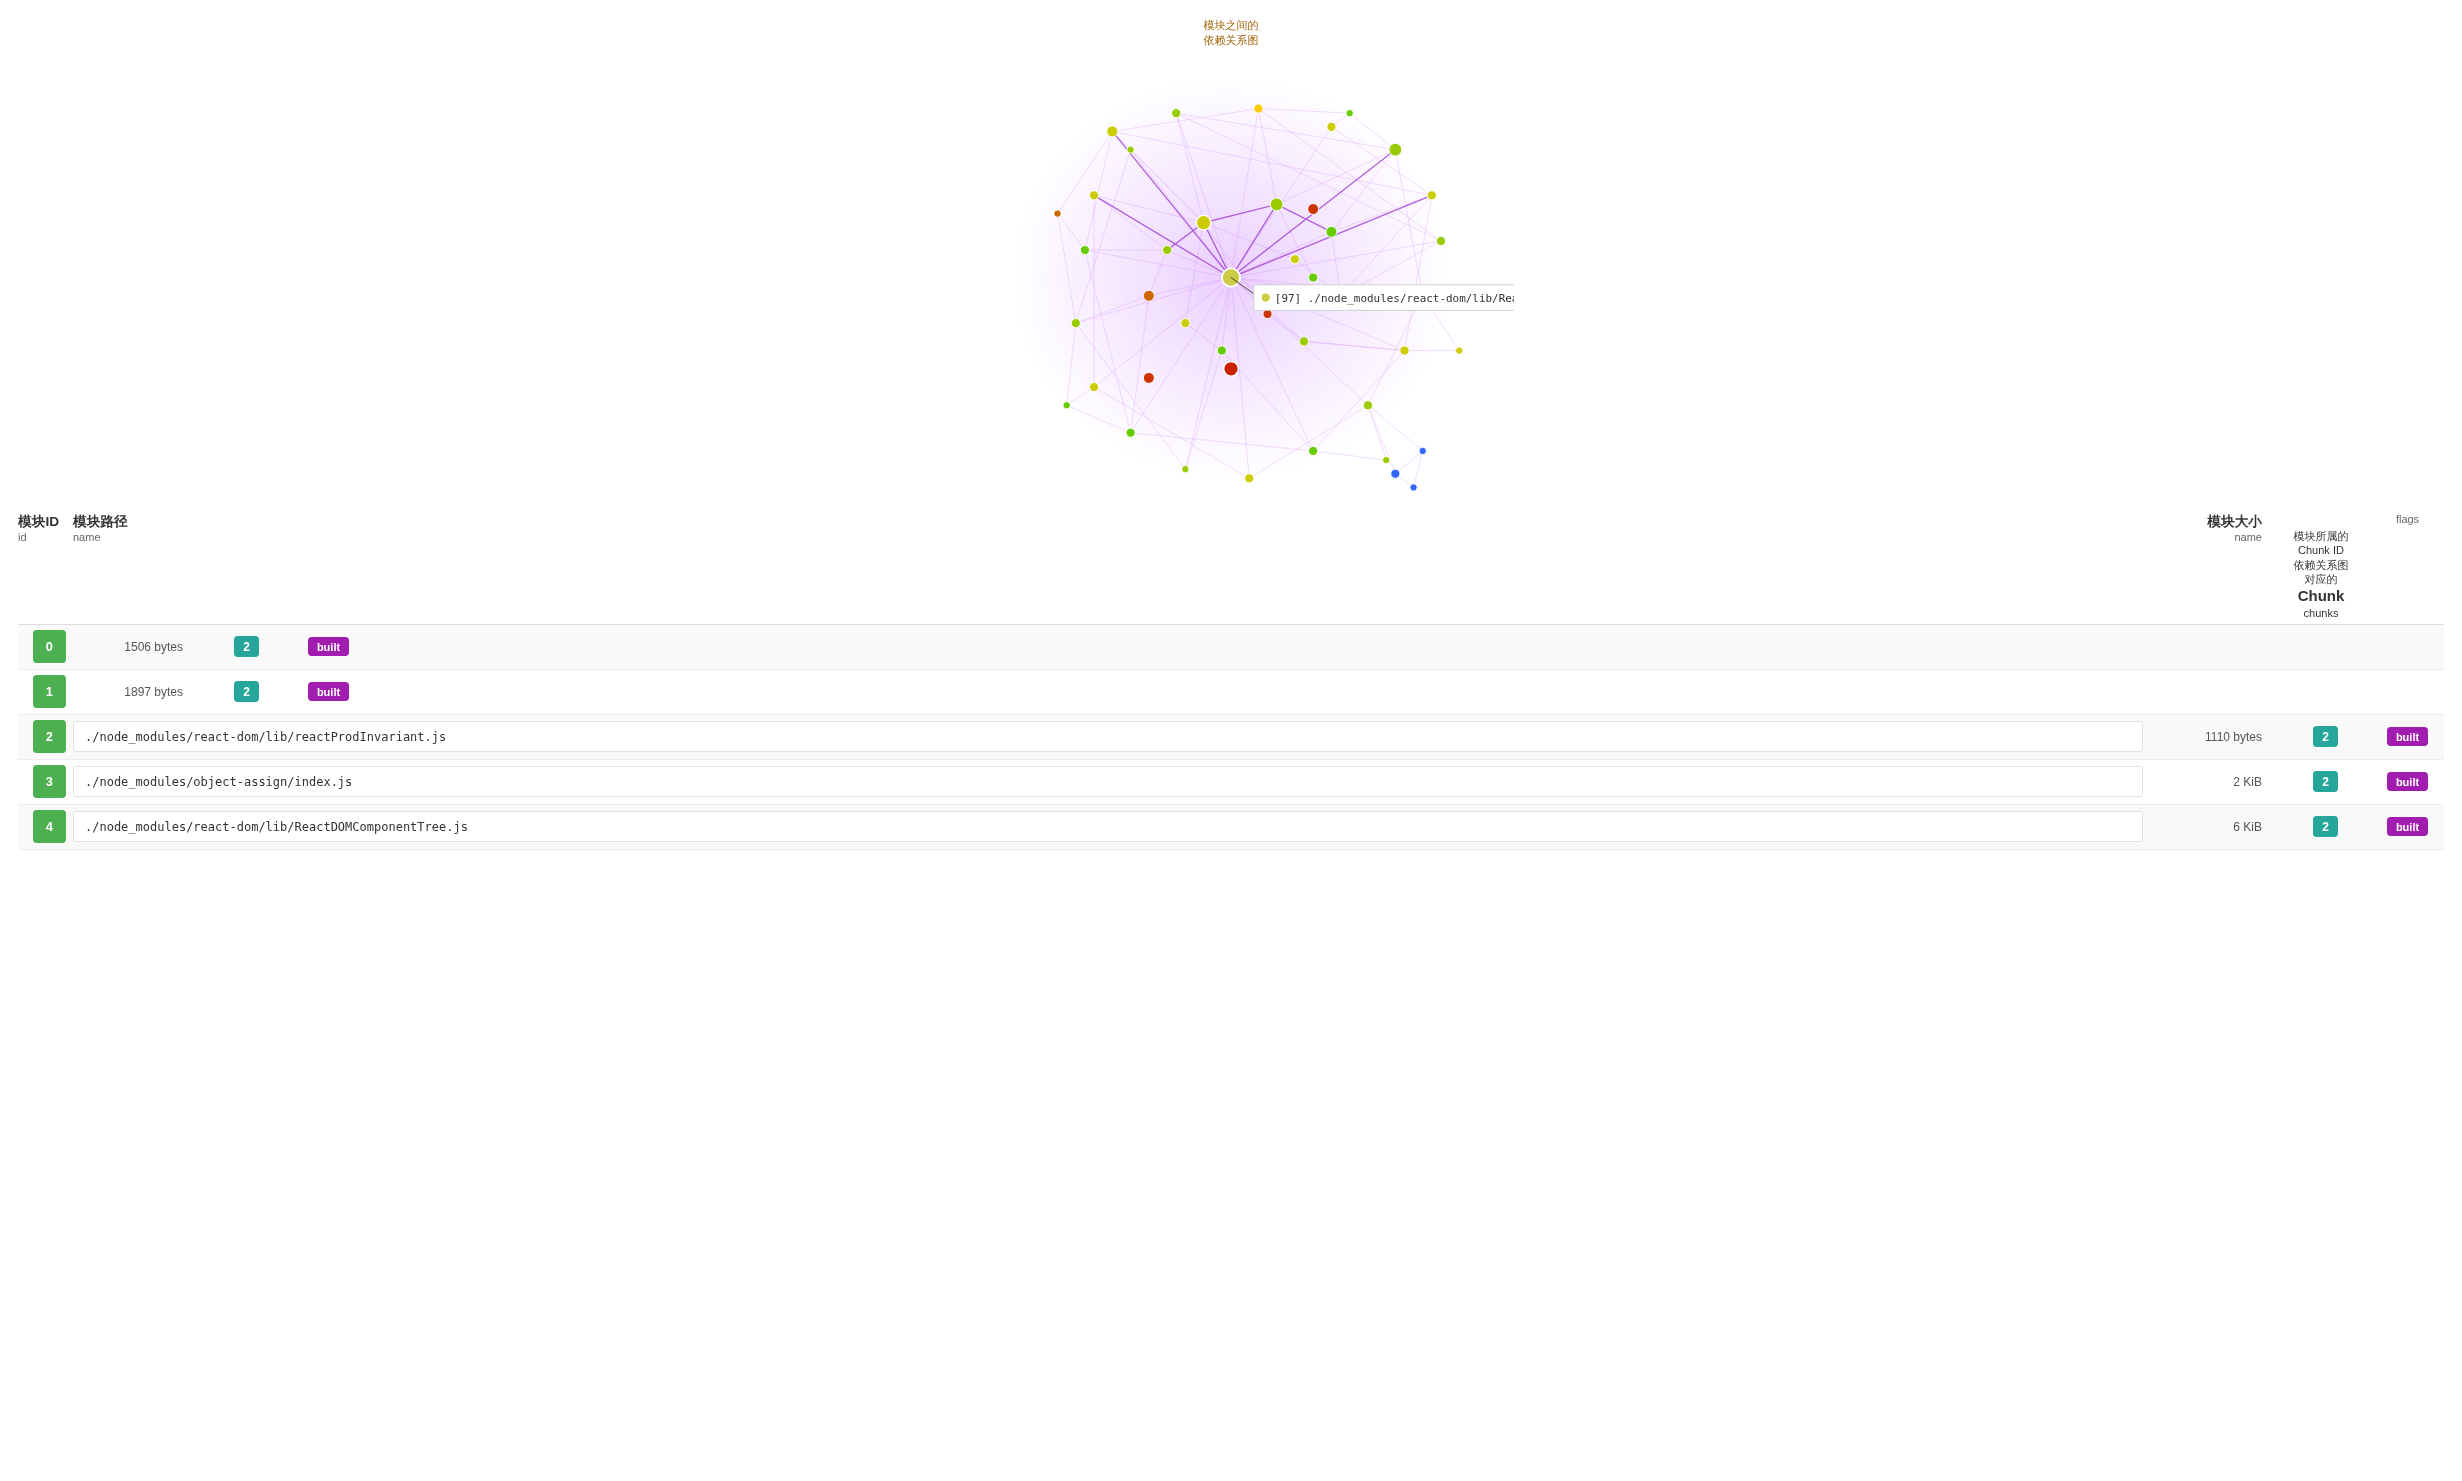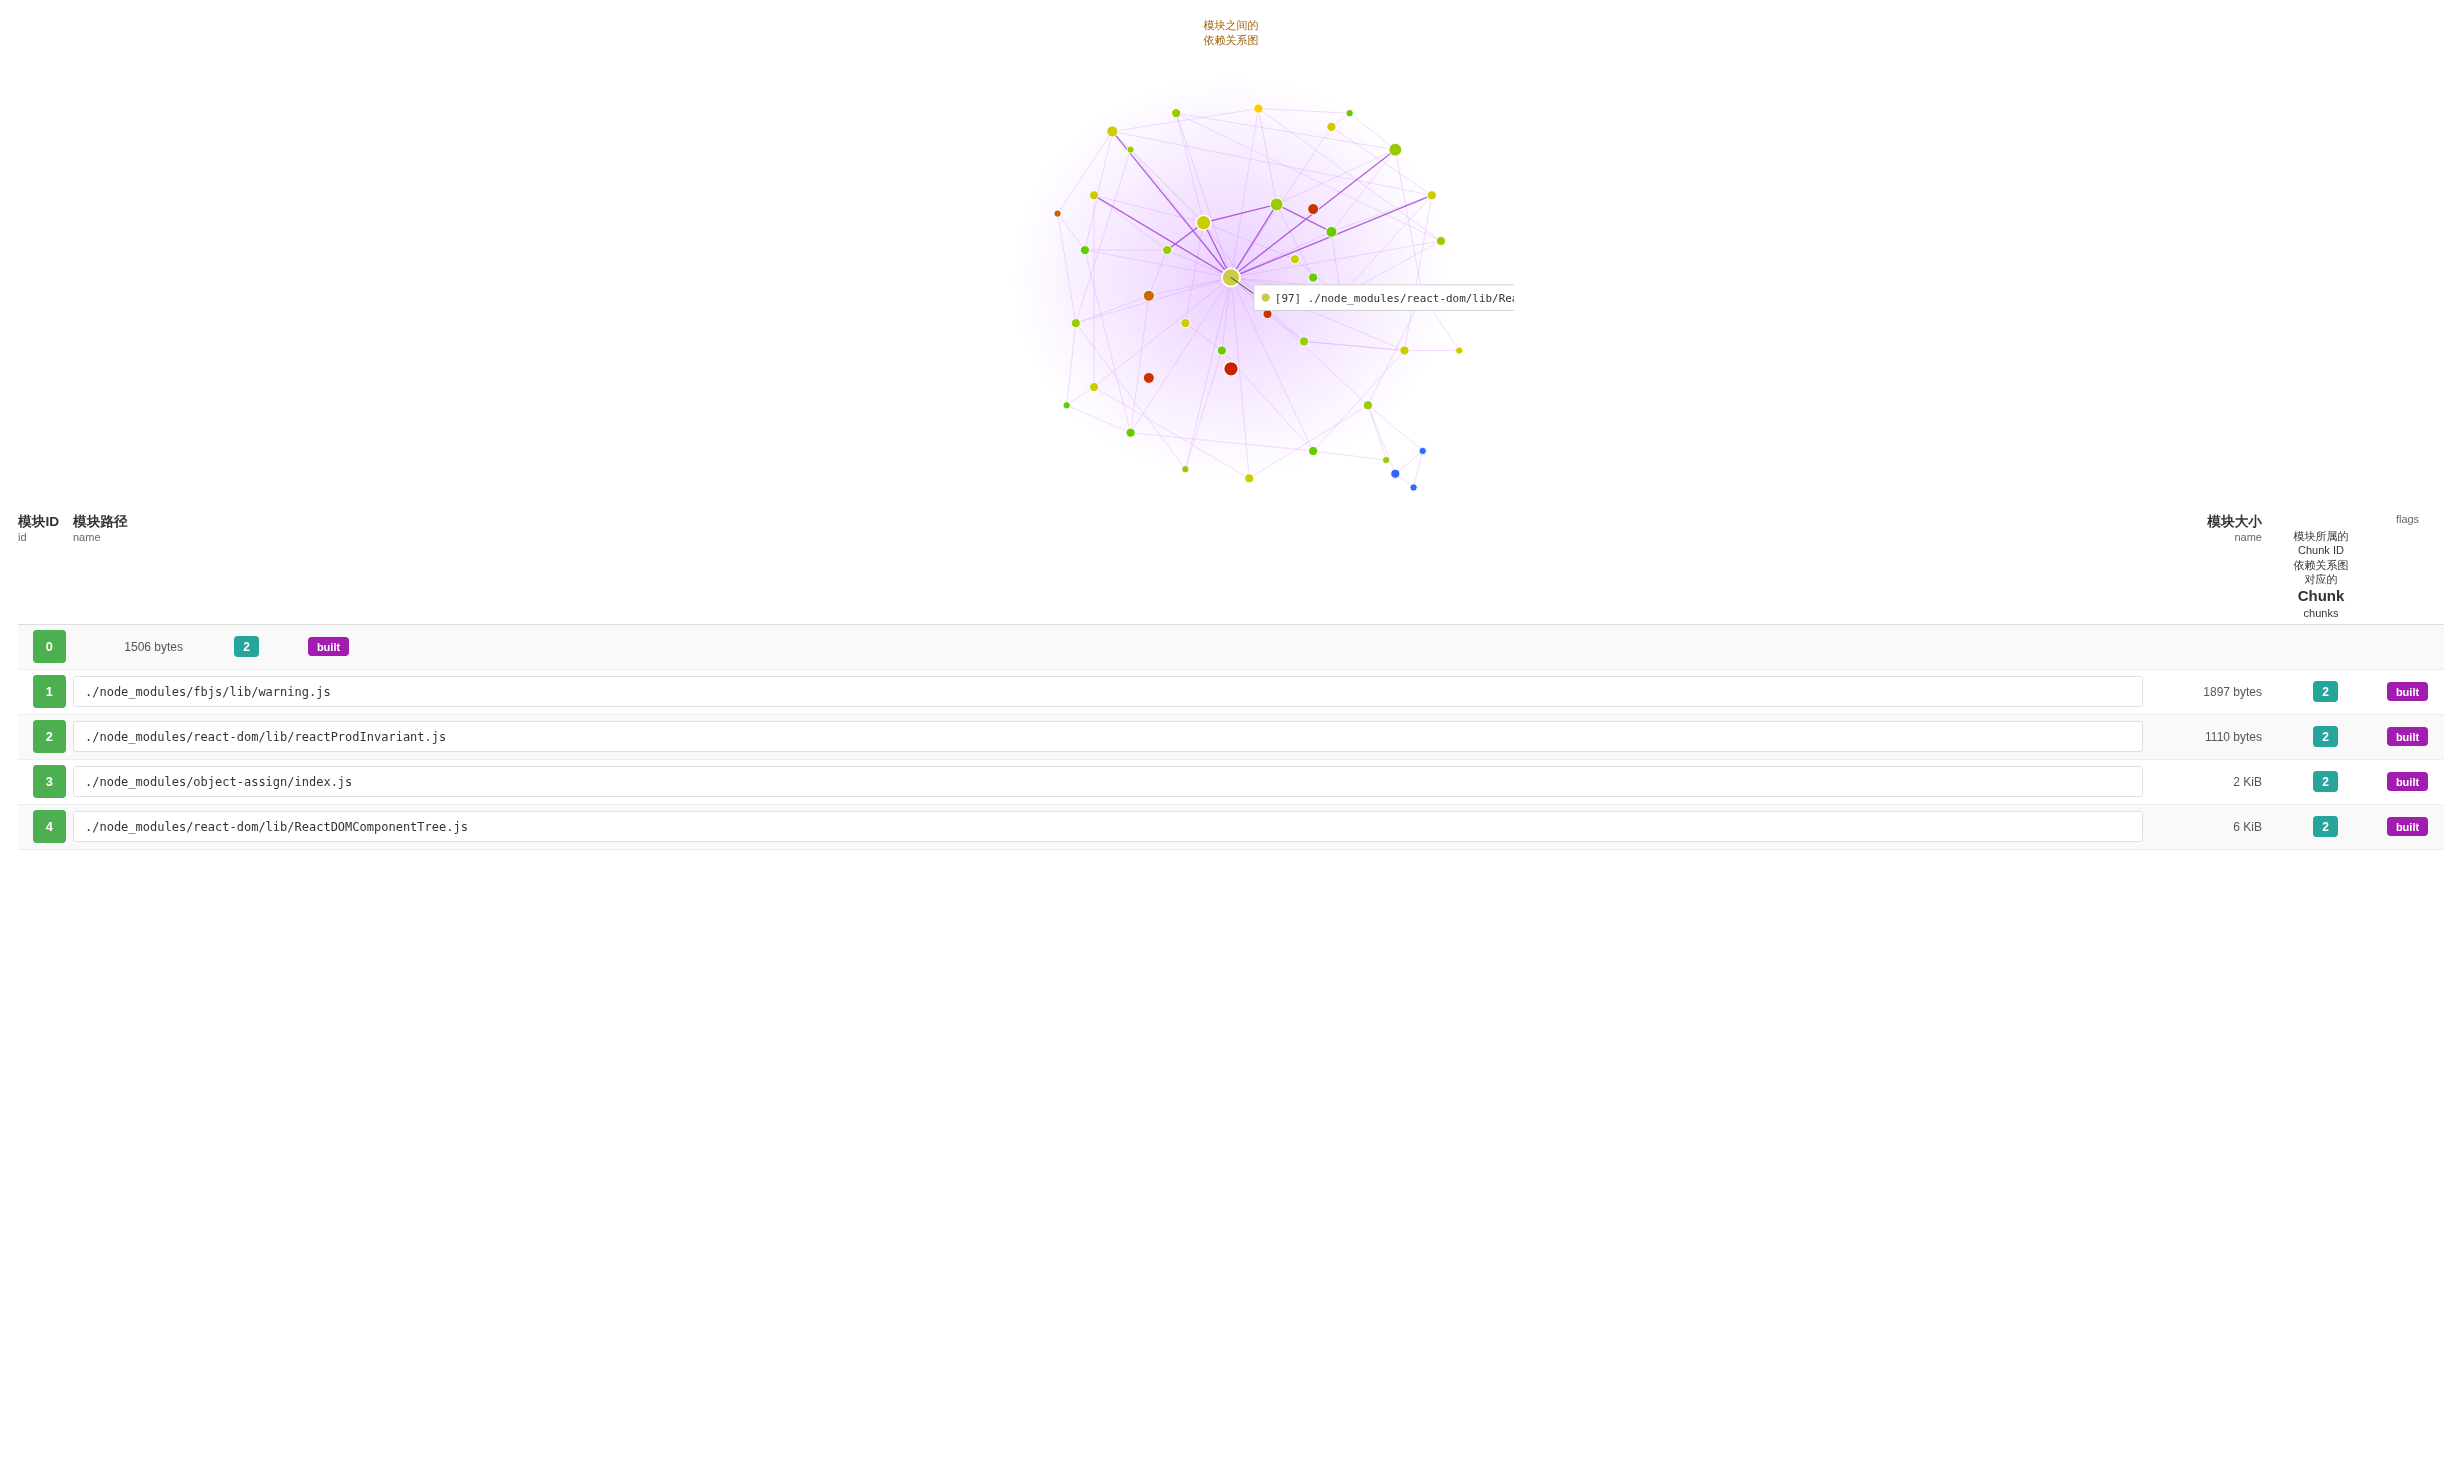--- a/index.html
+++ b/index.html
@@ -436,23 +436,20 @@
         <span class="chunk-badge">2</span>
       </div>
       <div class="flags-cell">
         <span class="built-badge">built</span>
       </div>
     </div>
         <div class="table-row">
       <div class="col-id" style="display:flex;align-items:center;padding-left:3.7px;">
         <div class="id-badge">1</div>
       </div>
-      <div class="col-name">
-        <div class="name-cell">./node_modules/fbjs/lib/warning.js</div>
-      </div>
       <div class="col-size size-cell">1897 bytes</div>
       <div class="chunks-cell">
         <span class="chunk-badge">2</span>
       </div>
       <div class="flags-cell">
         <span class="built-badge">built</span>
       </div>
     </div>
         <div class="table-row">
       <div class="col-id" style="display:flex;align-items:center;padding-left:3.7px;">

